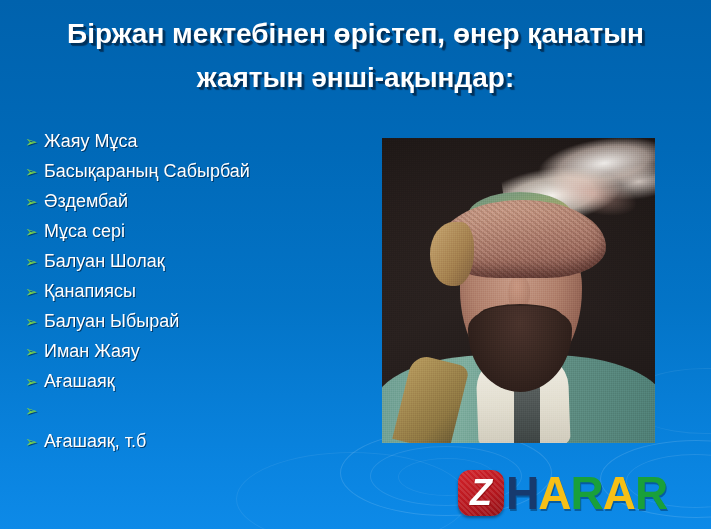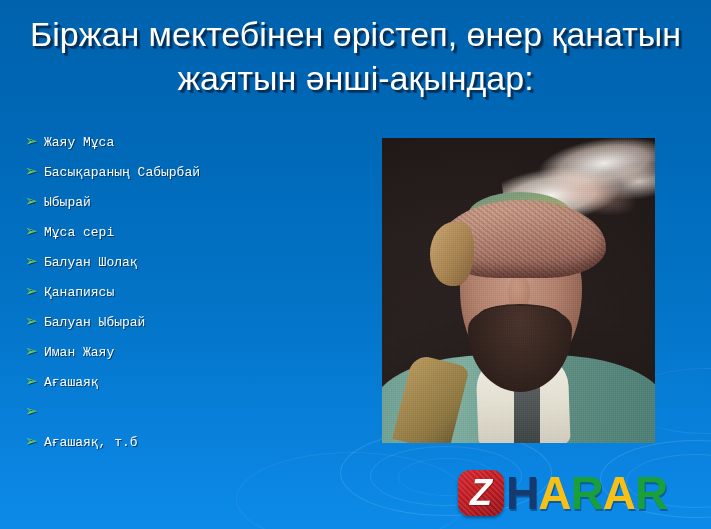--- a/index.html
+++ b/index.html
@@ -22,21 +22,21 @@
   }
   .ripple.r2{border-color:rgba(255,255,255,0.10);}
   .ripple.r3{border-color:rgba(255,255,255,0.07);}
 
   
   #title{
     position:absolute;left:18px;top:12px;width:675px;
     text-align:center;
     color:#ffffff;
     font-family:"Liberation Sans", sans-serif;
-    font-size:34px;line-height:44px;font-weight:400;
+    font-size:28px;line-height:44px;font-weight:700;
     letter-spacing:0px;
     text-shadow:2px 2px 0 #00325c, 3px 3px 1px rgba(0,20,45,.55);
     z-index:5;
   }
 
   
   #bullets{
     position:absolute;left:16px;top:126px;width:350px;
     z-index:5;
   }
@@ -48,22 +48,22 @@
     width:28px;flex:0 0 28px;
     font-size:15px;line-height:30px;
     color:#7bd44a;
     text-shadow:1px 1px 0 rgba(0,40,80,.7);
     text-align:left;
     padding-left:9px;
     box-sizing:border-box;
   }
   .bullet-text{
     color:#ffffff;
-    font-family:Liberation Mono, monospace;
-    font-size:13px;line-height:30px;
+    font-family:Liberation Sans, sans-serif;
+    font-size:18px;line-height:30px;
     white-space:nowrap;
     text-shadow:1px 1px 0 rgba(0,35,70,.75);
   }
 
   
   #portrait{
     position:absolute;left:382px;top:138px;width:273px;height:305px;
     z-index:4;overflow:hidden;
     background:#241d1c;
   }
@@ -232,21 +232,21 @@
     <div class="bullet-row">
       <span class="bullet-mark">➢</span>
       <span class="bullet-text">Жаяу Мұса</span>
     </div>
     <div class="bullet-row">
       <span class="bullet-mark">➢</span>
       <span class="bullet-text">Басықараның Сабырбай</span>
     </div>
     <div class="bullet-row">
       <span class="bullet-mark">➢</span>
-      <span class="bullet-text">Ыбырай</span>
+      <span class="bullet-text">Әздембай</span>
     </div>
     <div class="bullet-row">
       <span class="bullet-mark">➢</span>
       <span class="bullet-text">Мұса сері</span>
     </div>
     <div class="bullet-row">
       <span class="bullet-mark">➢</span>
       <span class="bullet-text">Балуан Шолақ</span>
     </div>
     <div class="bullet-row">

